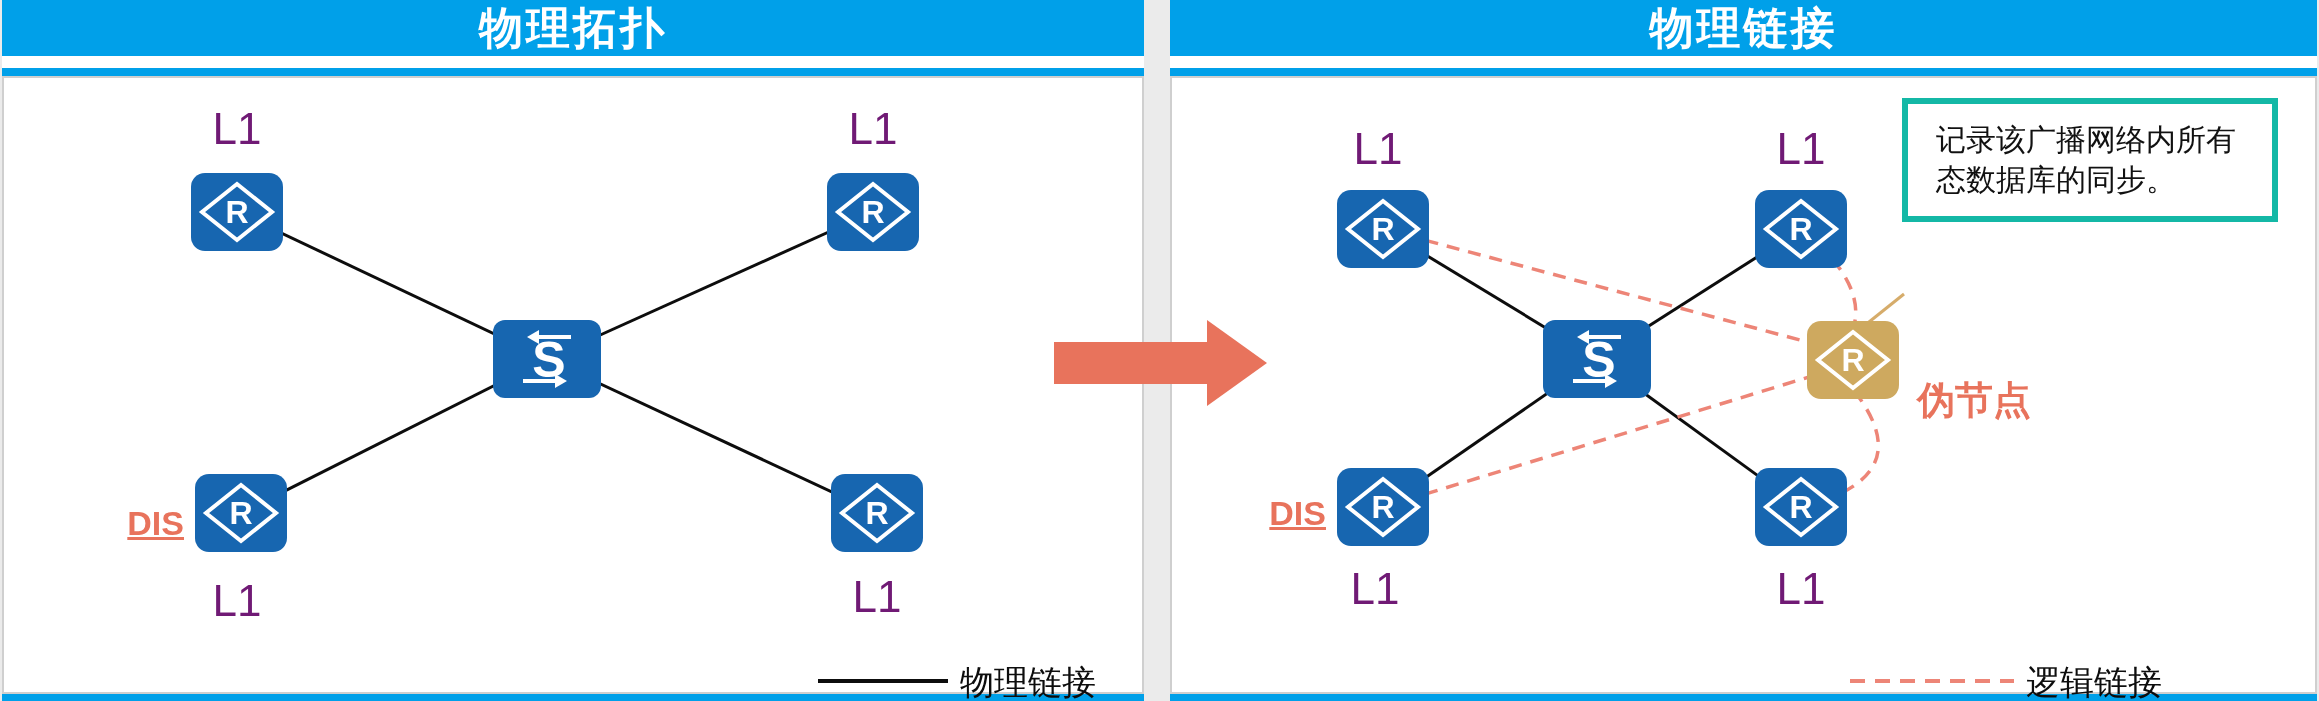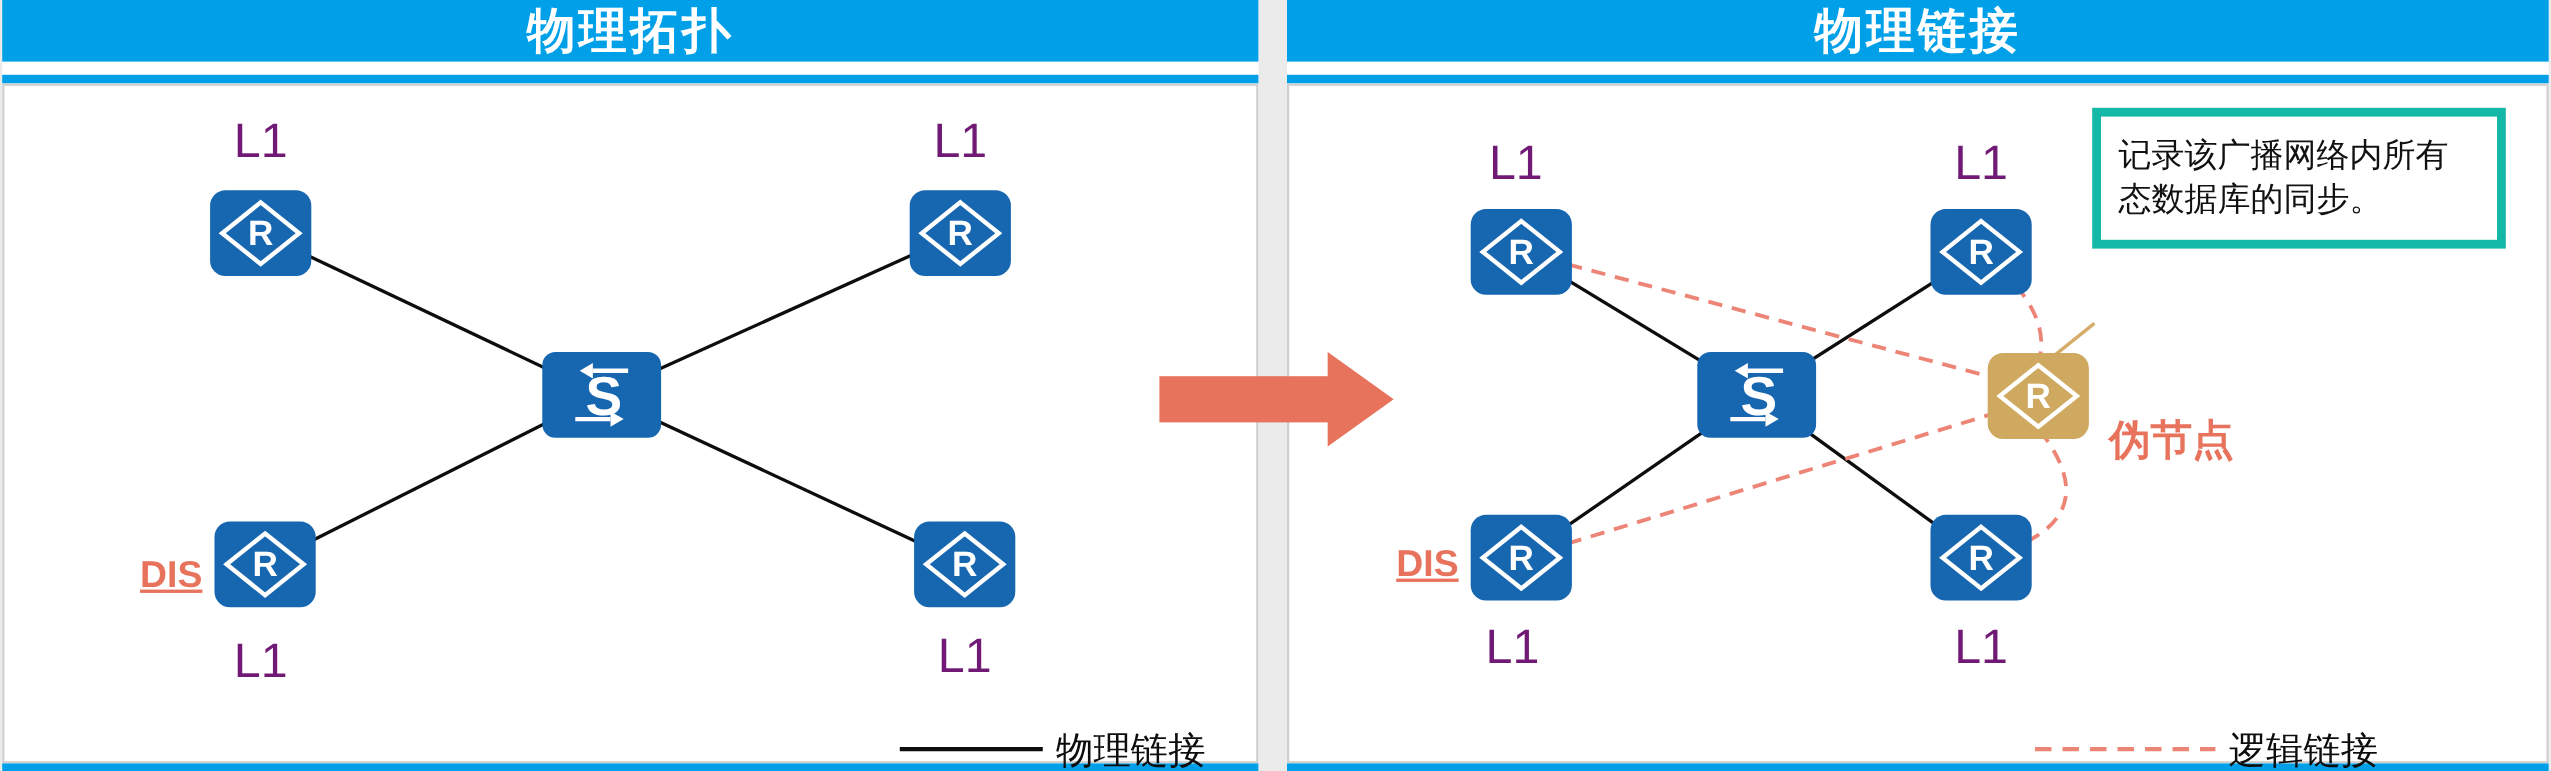--- a/index.html
+++ b/index.html
@@ -35,22 +35,22 @@
   }
   .pseudo-label {
     position:absolute; font-size:38px; font-weight:bold; color:#E8735C;
     z-index:3; white-space:nowrap;
   }
   .legend-label {
     position:absolute; font-size:34px; color:#0d0d0d; z-index:3; white-space:nowrap;
   }
   .callout {
     position:absolute; left:1902px; top:98px; width:376px;
-    box-sizing:border-box; background:#ffffff; border:8px solid #14b8a6;
-    padding:16px 16px; z-index:4; font-size:30px; line-height:40px; color:#111;
+    box-sizing:border-box; background:#ffffff; border:6px solid #14b8a6;
+    padding:16px 28px; z-index:4; font-size:30px; line-height:40px; color:#111;
   }
   .arrow-body {
     position:absolute; left:1054px; top:342px; width:155px; height:42px;
     background:#E8735C; z-index:5;
   }
   .arrow-head {
     position:absolute; left:1207px; top:320px; width:0; height:0;
     border-top:43px solid transparent; border-bottom:43px solid transparent;
     border-left:60px solid #E8735C; z-index:5;
   }

